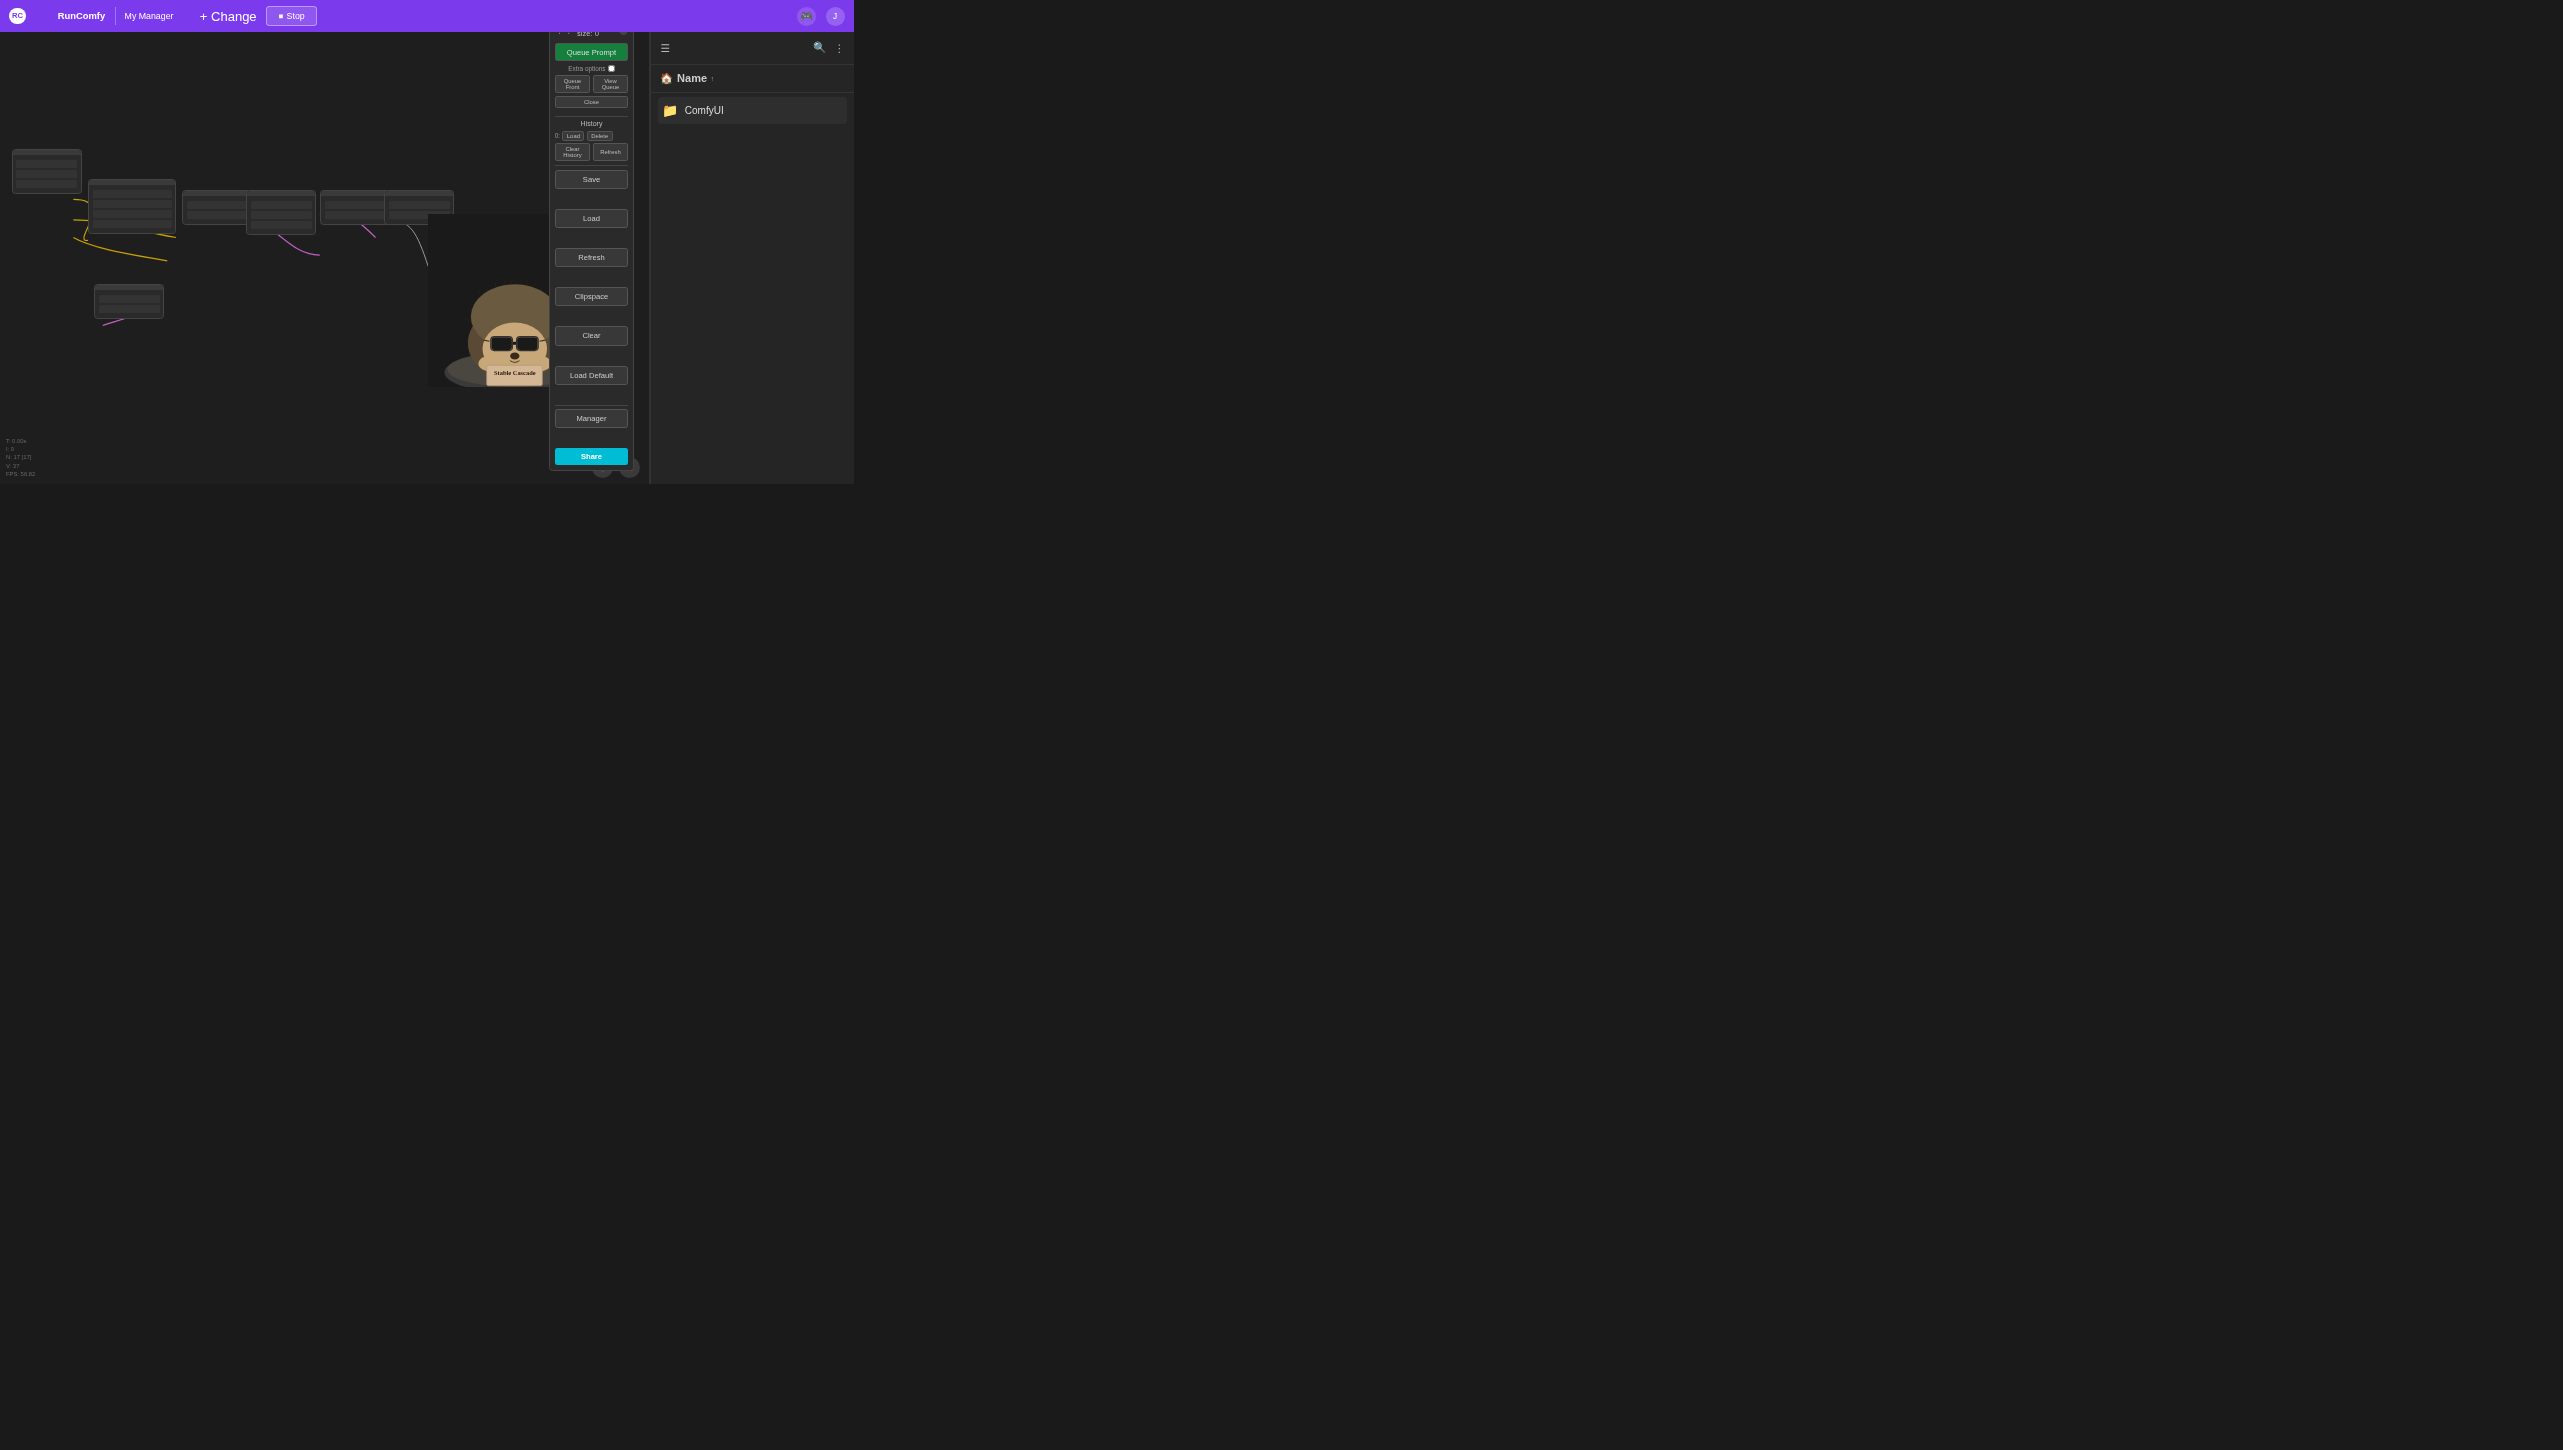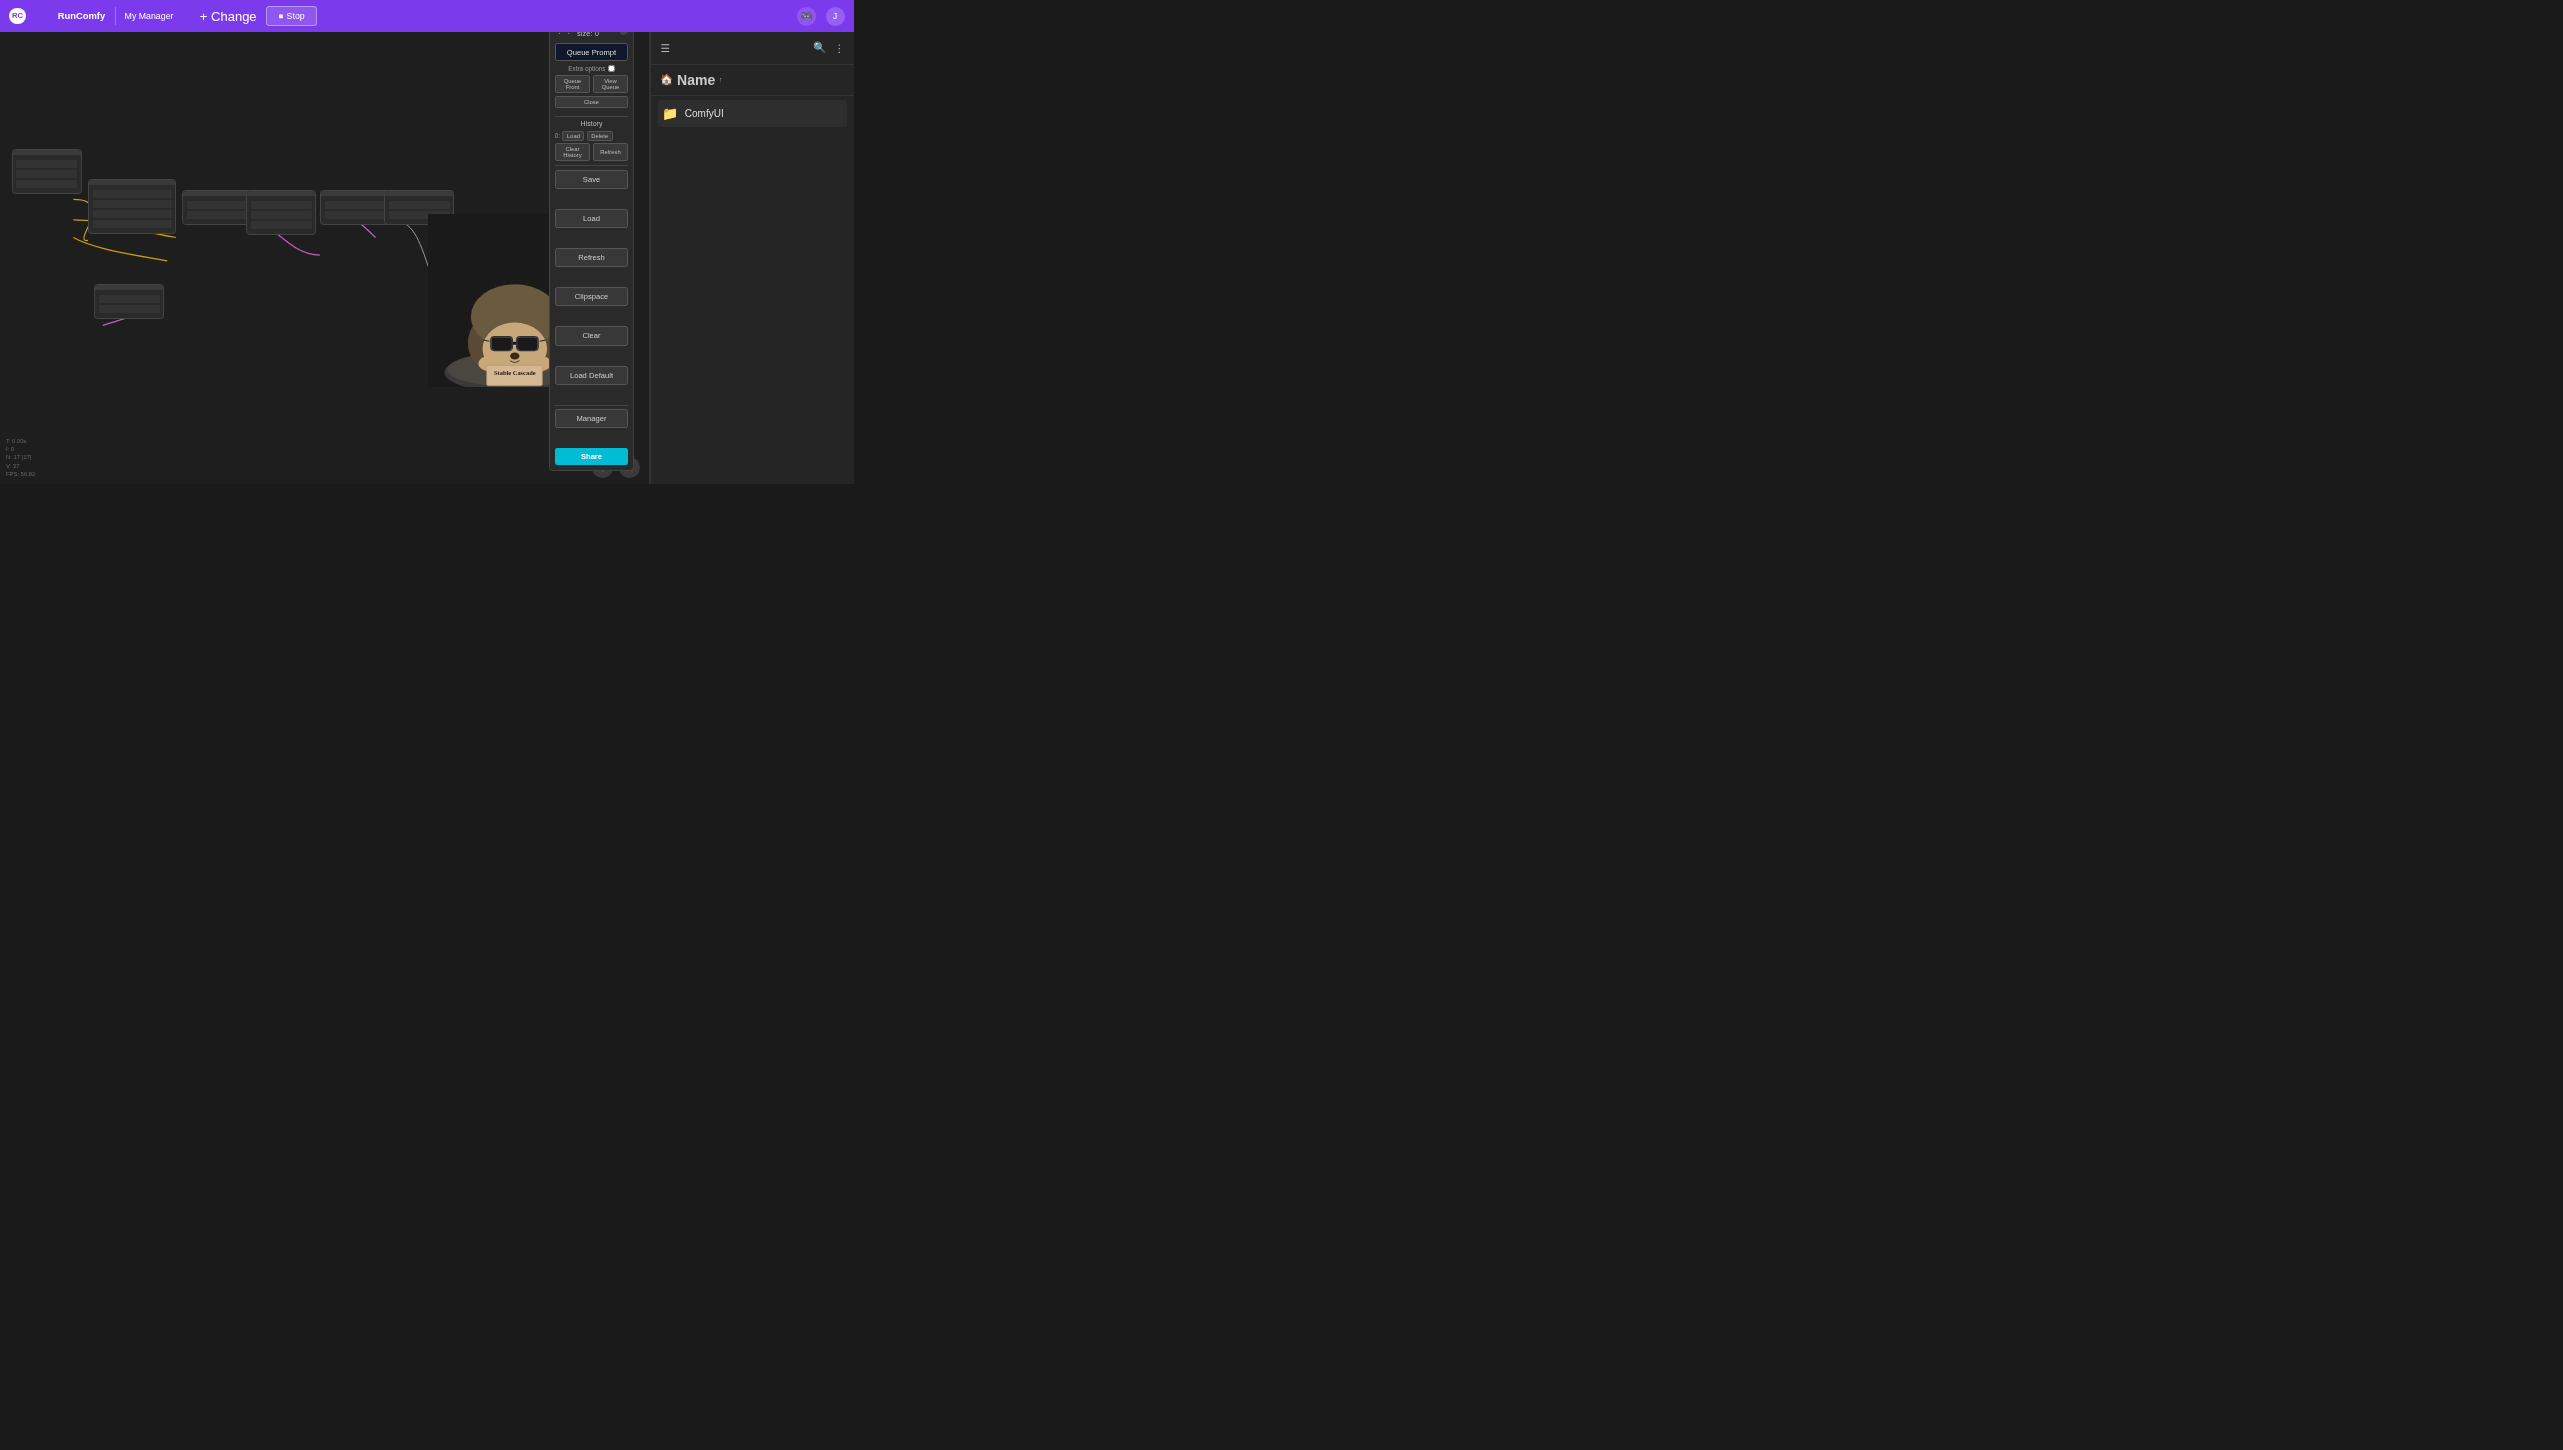--- a/index.html
+++ b/index.html
@@ -168,21 +168,21 @@
     #queue-settings {
       width: 10.6px; height: 10.6px;
       border-radius: 50%;
       background: #444;
       display: flex; align-items: center; justify-content: center;
       cursor: pointer; font-size: 5.9px; color: #aaa;
     }
 
     #queue-prompt-btn {
       width: 100%;
-      background: #0f172a;
+      background: #15803d;
       border: 0.6px solid #555;
       color: #ddd;
       padding: 3.5px;
       border-radius: 2.3px;
       cursor: pointer;
       font-size: 7.6px;
       margin-bottom: 3.5px;
     }
 
     #extra-options-row {
@@ -316,21 +316,21 @@
       display: flex;
       align-items: center;
       padding: 7px 9.4px;
       gap: 3.5px;
       border-bottom: 0.6px solid #333;
     }
     #home-icon {
       font-size: 10.6px; color: #bbb; cursor: pointer;
     }
     #name-label {
-      font-size: 14px; color: #ccc; font-weight: 600;
+      font-size: 11px; color: #ccc; font-weight: 600;
     }
     #sort-icon {
       font-size: 7px; color: #aaa;
     }
 
     #file-list {
       padding: 4.7px 7px;
     }
     #comfy-folder {
       display: flex;

